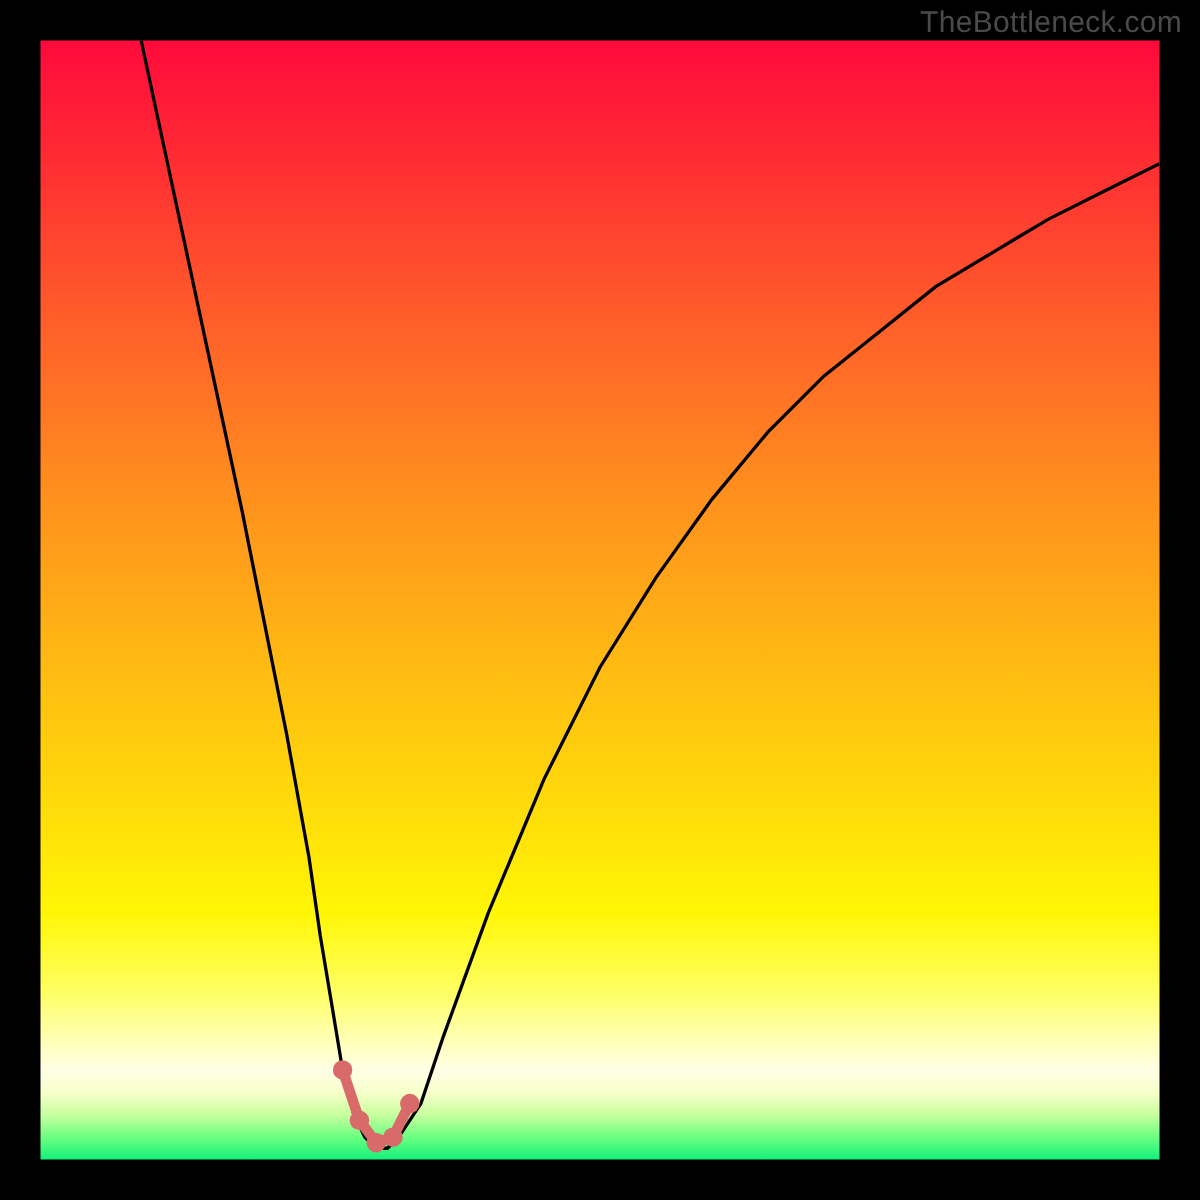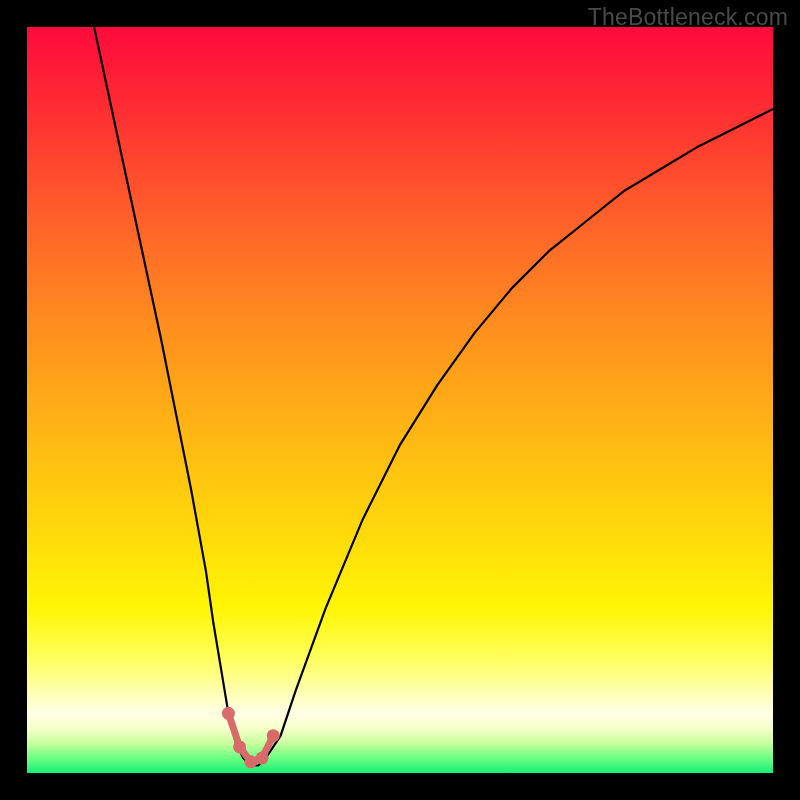--- a/index.html
+++ b/index.html
@@ -32,21 +32,21 @@
       #C8FF9E 96%,
       #6CFF81 98%,
       #14F07A 100%
     );
   }
   .watermark {
     position: absolute;
     top: 4px;
     right: 12px;
     color: #4A4A4A;
-    font-size: 23px;
+    font-size: 20px;
     font-weight: 400;
     letter-spacing: 0.2px;
     z-index: 20;
     user-select: none;
   }
   svg.curve {
     position: absolute;
     left: 0;
     top: 0;
     width: 746px;

